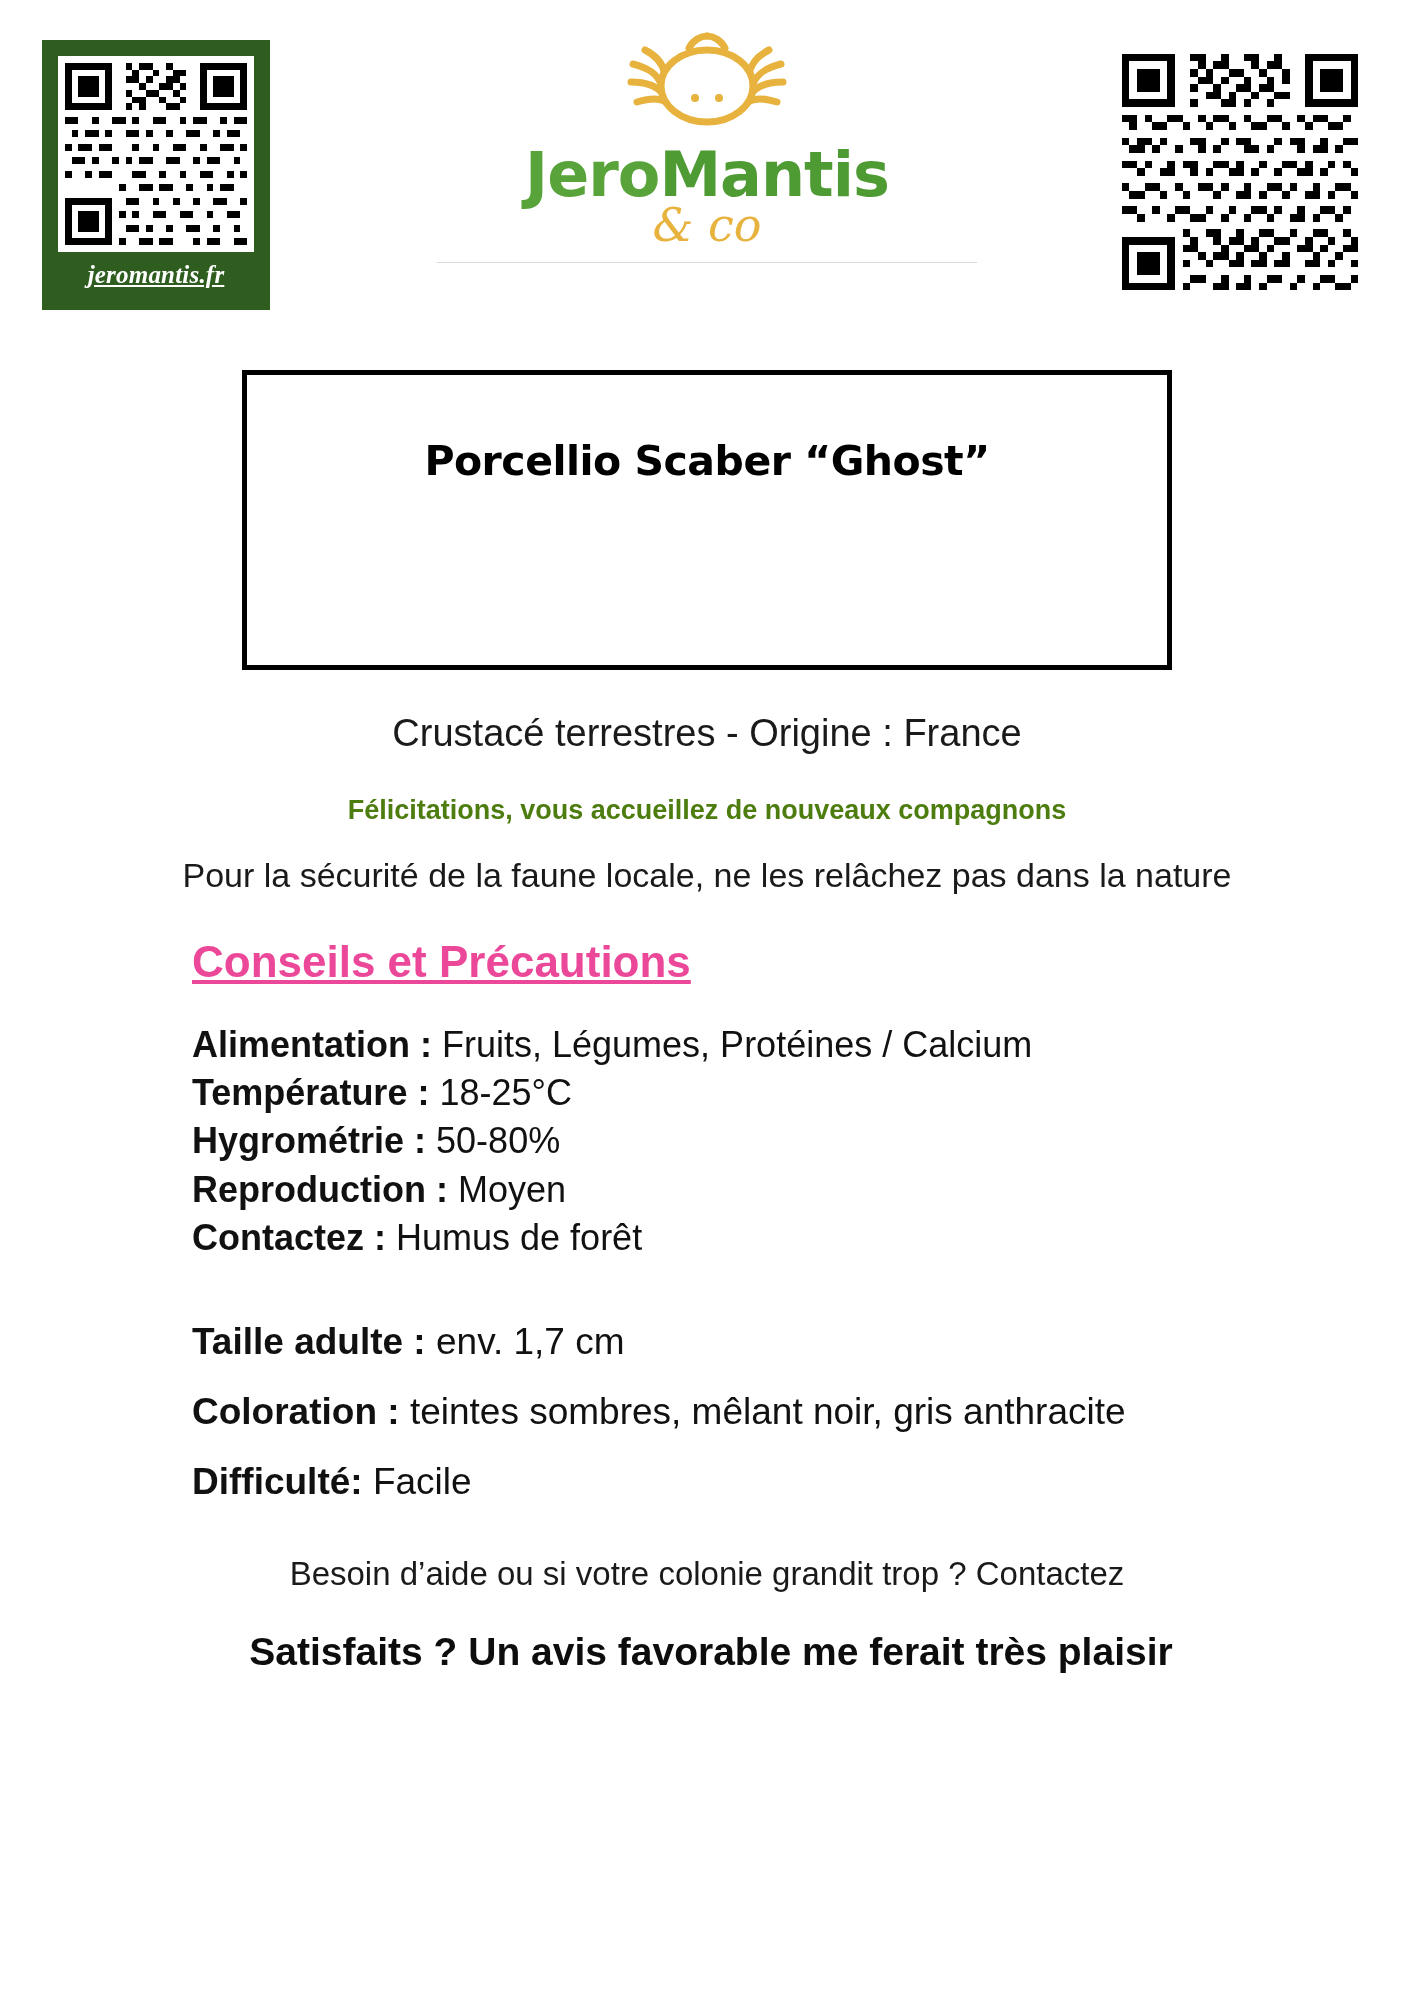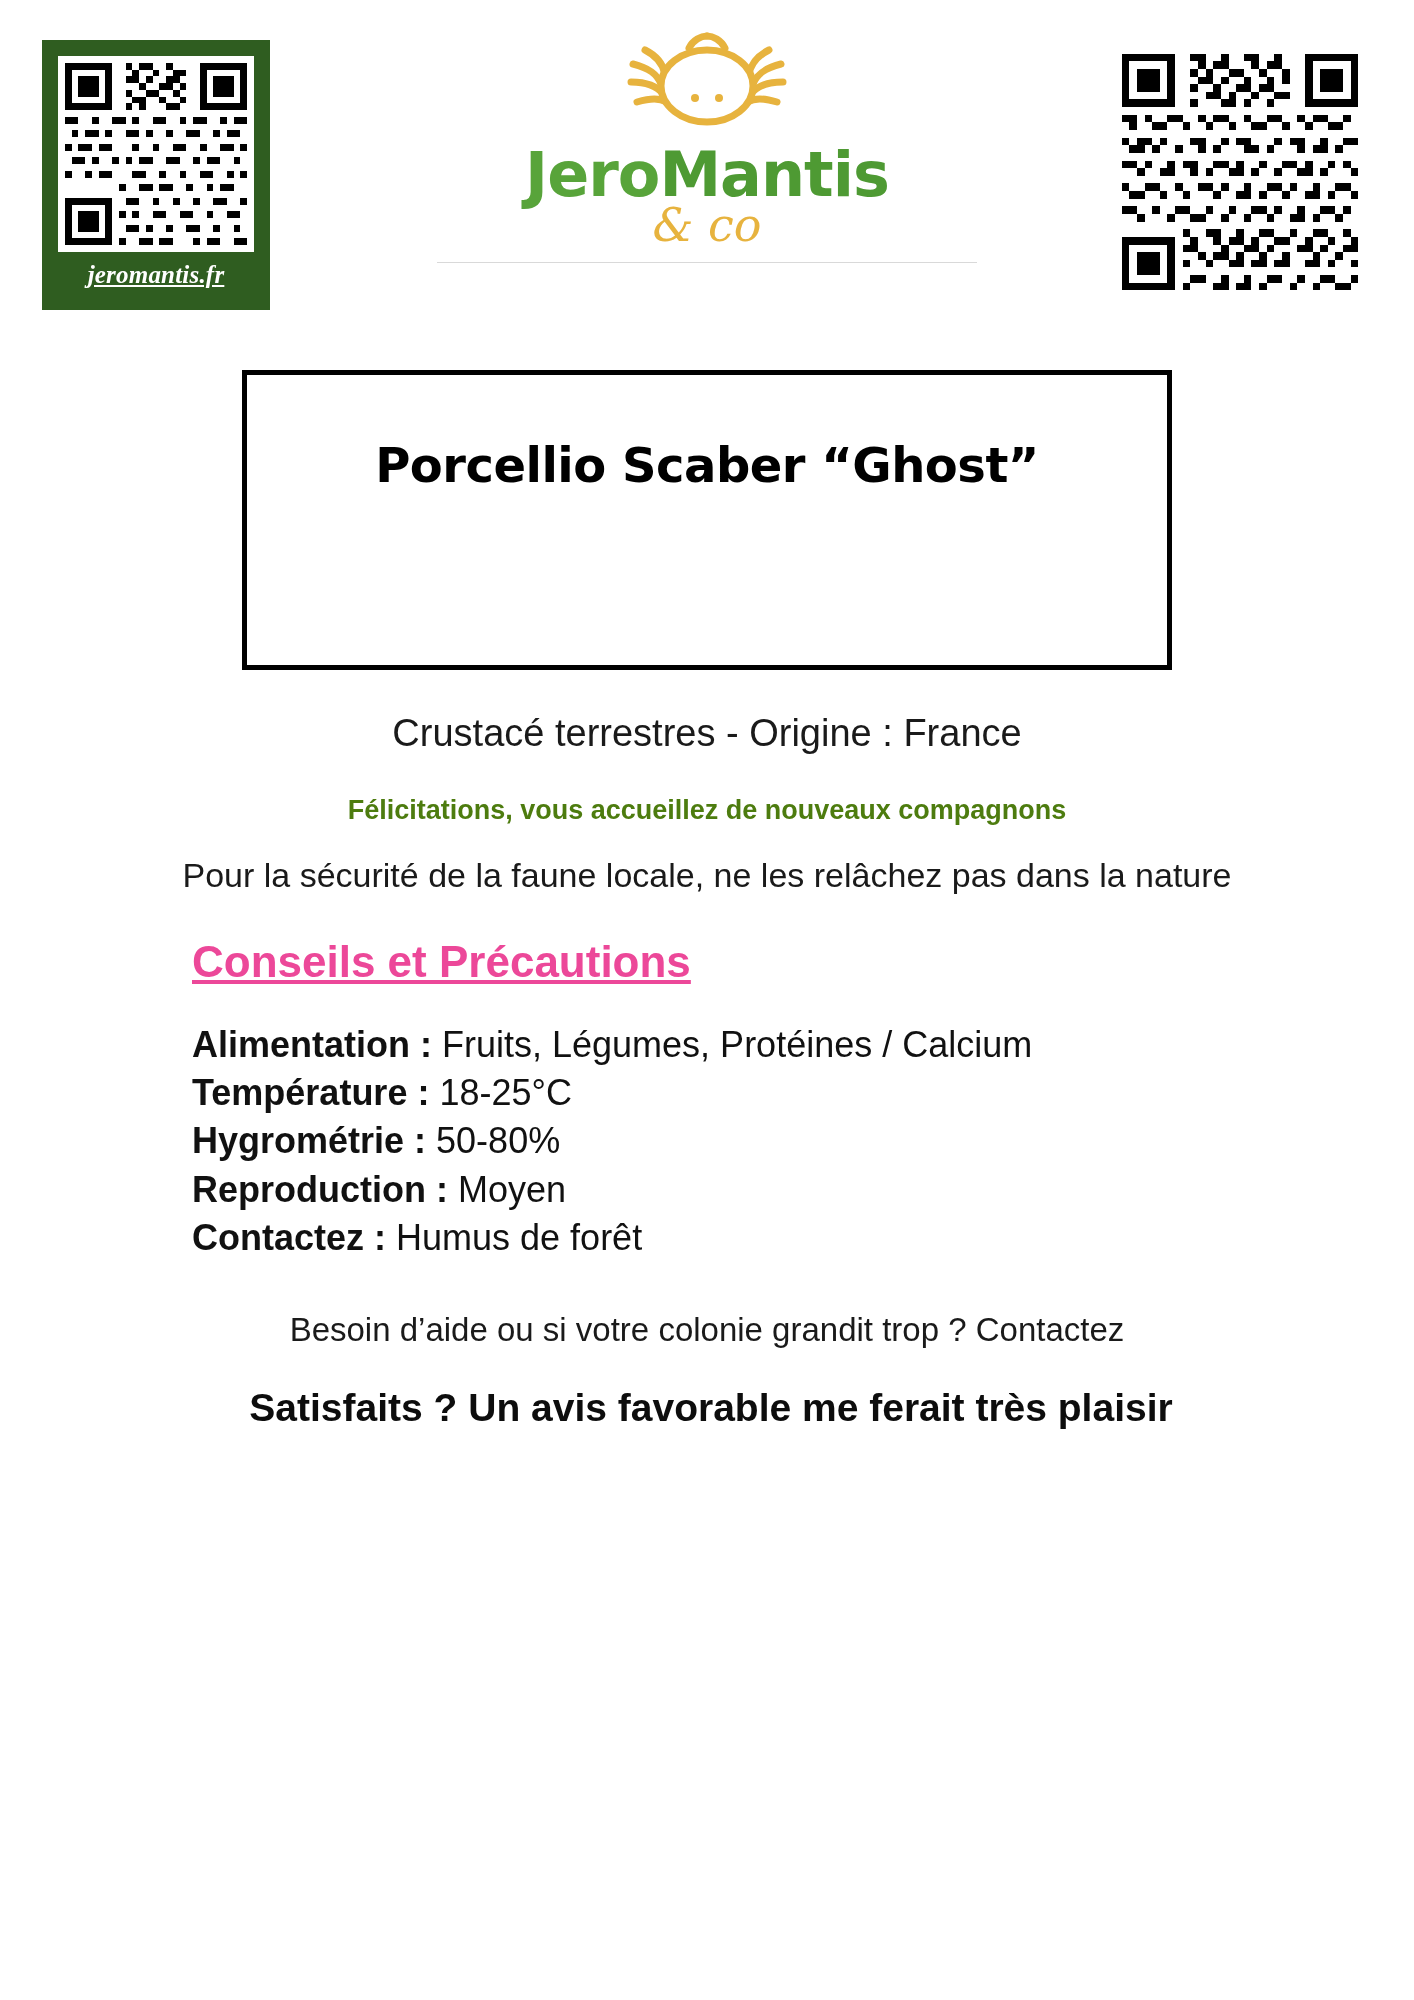--- a/index.html
+++ b/index.html
@@ -117,21 +117,21 @@
     height: 300px;
     border: 5px solid #000000;
     box-sizing: border-box;
     display: flex;
     align-items: flex-start;
     justify-content: center;
   }
   .title-text {
     font-family: "DejaVu Sans", sans-serif;
     font-weight: bold;
-    font-size: 48px;
+    font-size: 41px;
     color: #000000;
     margin-top: 62px;
     text-align: left;
     letter-spacing: -0.5px;
   }
 
   .subtitle {
     text-align: center;
     font-size: 38px;
     color: #1a1a1a;
@@ -585,20 +585,34 @@
     <div class="row">
       <b>Reproduction :</b>
       <span>Moyen</span>
     </div>
     <div class="row">
       <b>Contactez :</b>
       <span>Humus de forêt</span>
     </div>
   </div>
 
+  <div class="facts2">
+    <div class="row">
+      <b>Taille adulte :</b>
+      <span>env. 1,7 cm</span>
+    </div>
+    <div class="row">
+      <b>Coloration :</b>
+      <span>teintes sombres, mêlant noir, gris anthracite</span>
+    </div>
+    <div class="row">
+      <b>Difficulté:</b>
+      <span>Facile</span>
+    </div>
+  </div>
 
   <div class="help">
     <div>Besoin d’aide ou si votre colonie grandit trop ?  Contactez</div>
   </div>
 
   <div class="review">Satisfaits ? Un avis favorable me ferait très plaisir</div>
 
 </div>
 
 </body></html>

